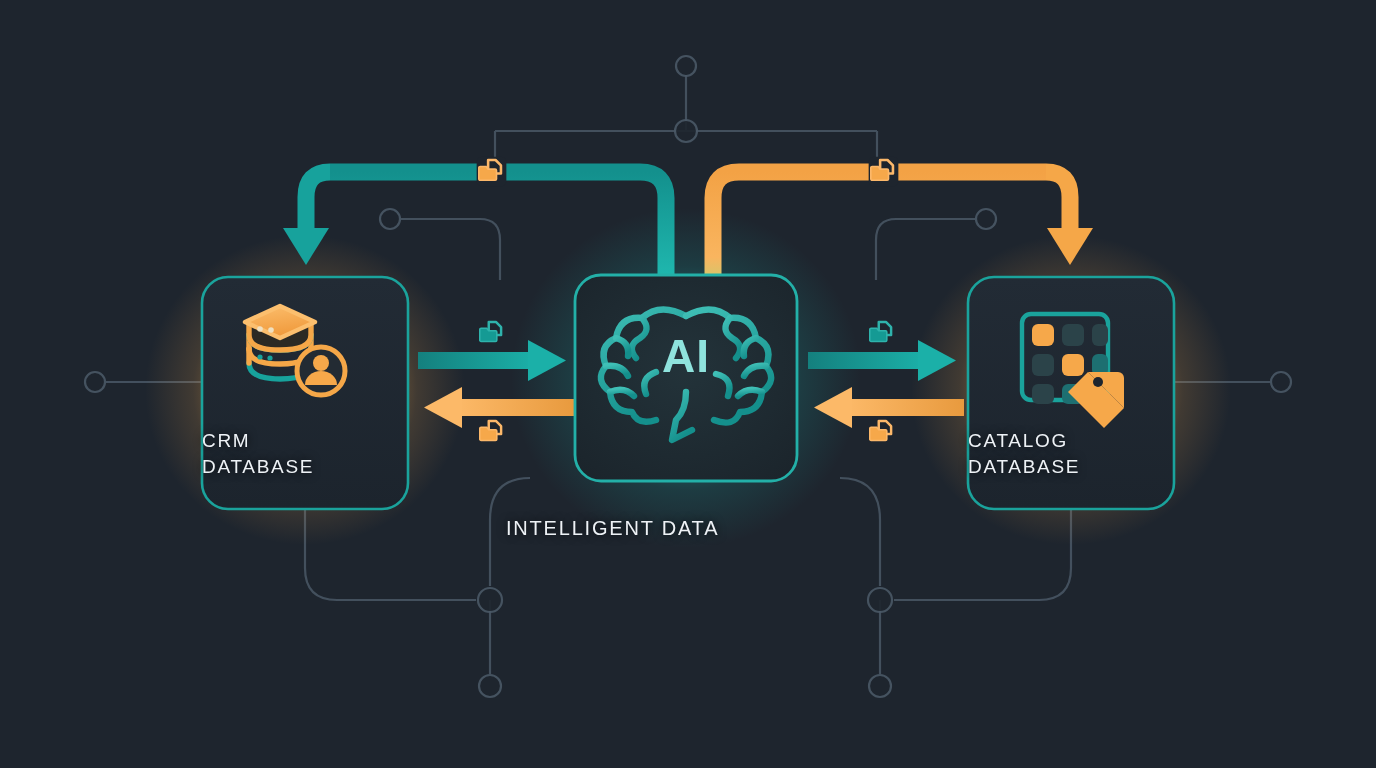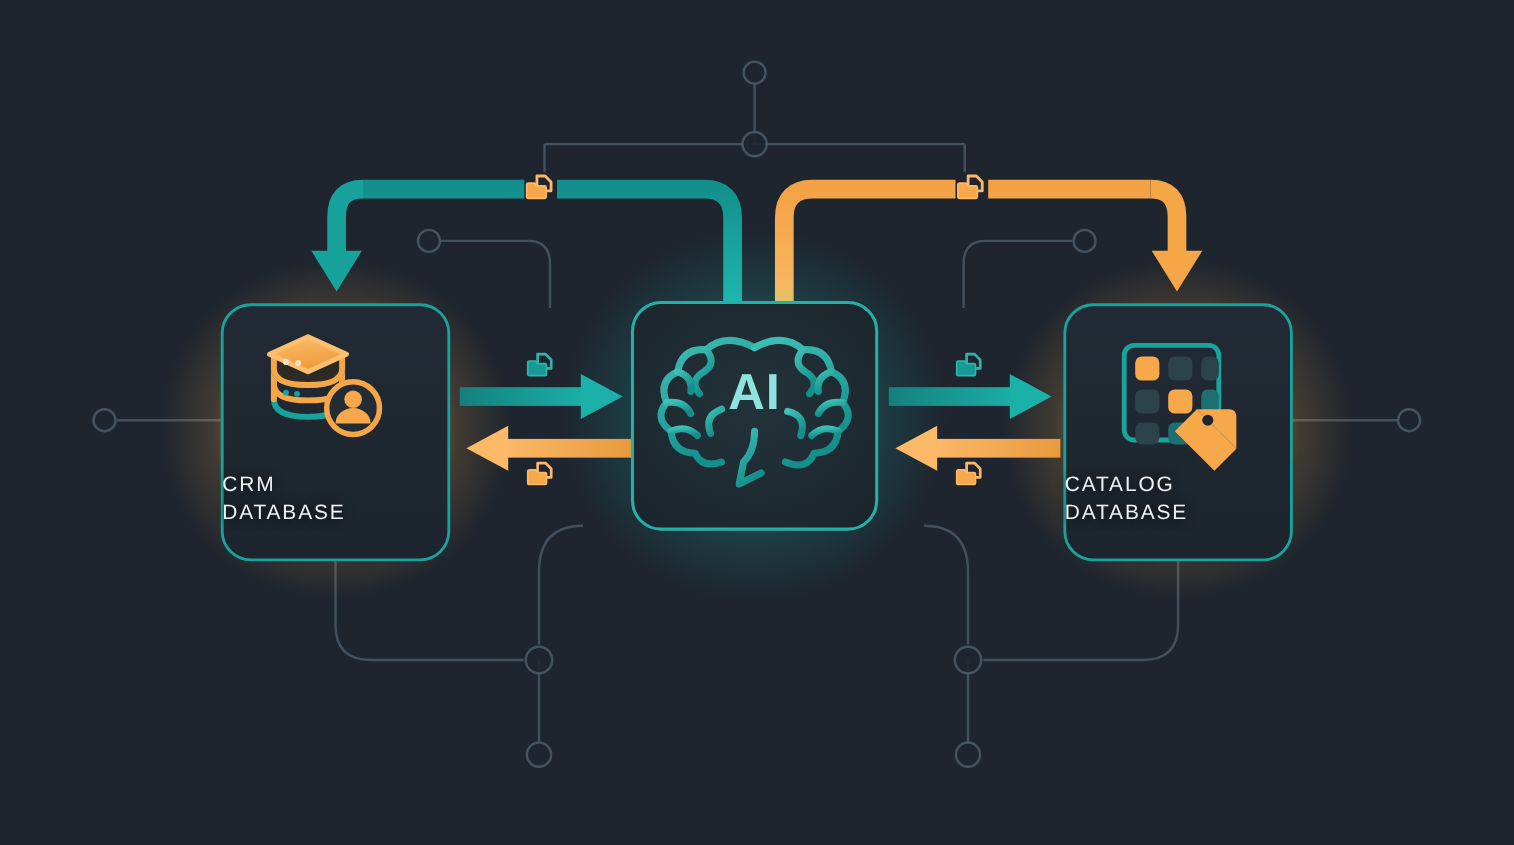--- a/index.html
+++ b/index.html
@@ -263,20 +263,21 @@
     </g>
   </svg>
 
   <div class="labels">
     <div class="node-label" style="left:202px;top:428px;width:206px;">
       <div>CRM</div>
       <div>DATABASE</div>
     </div>
 
     <div class="node-label big" style="left:506px;top:514px;width:360px;">
+      <div>INTELLIGENT DATA</div>
     </div>
 
     <div class="node-label" style="left:968px;top:428px;width:206px;">
       <div>CATALOG</div>
       <div>DATABASE</div>
     </div>
   </div>
 
 </div>
 

